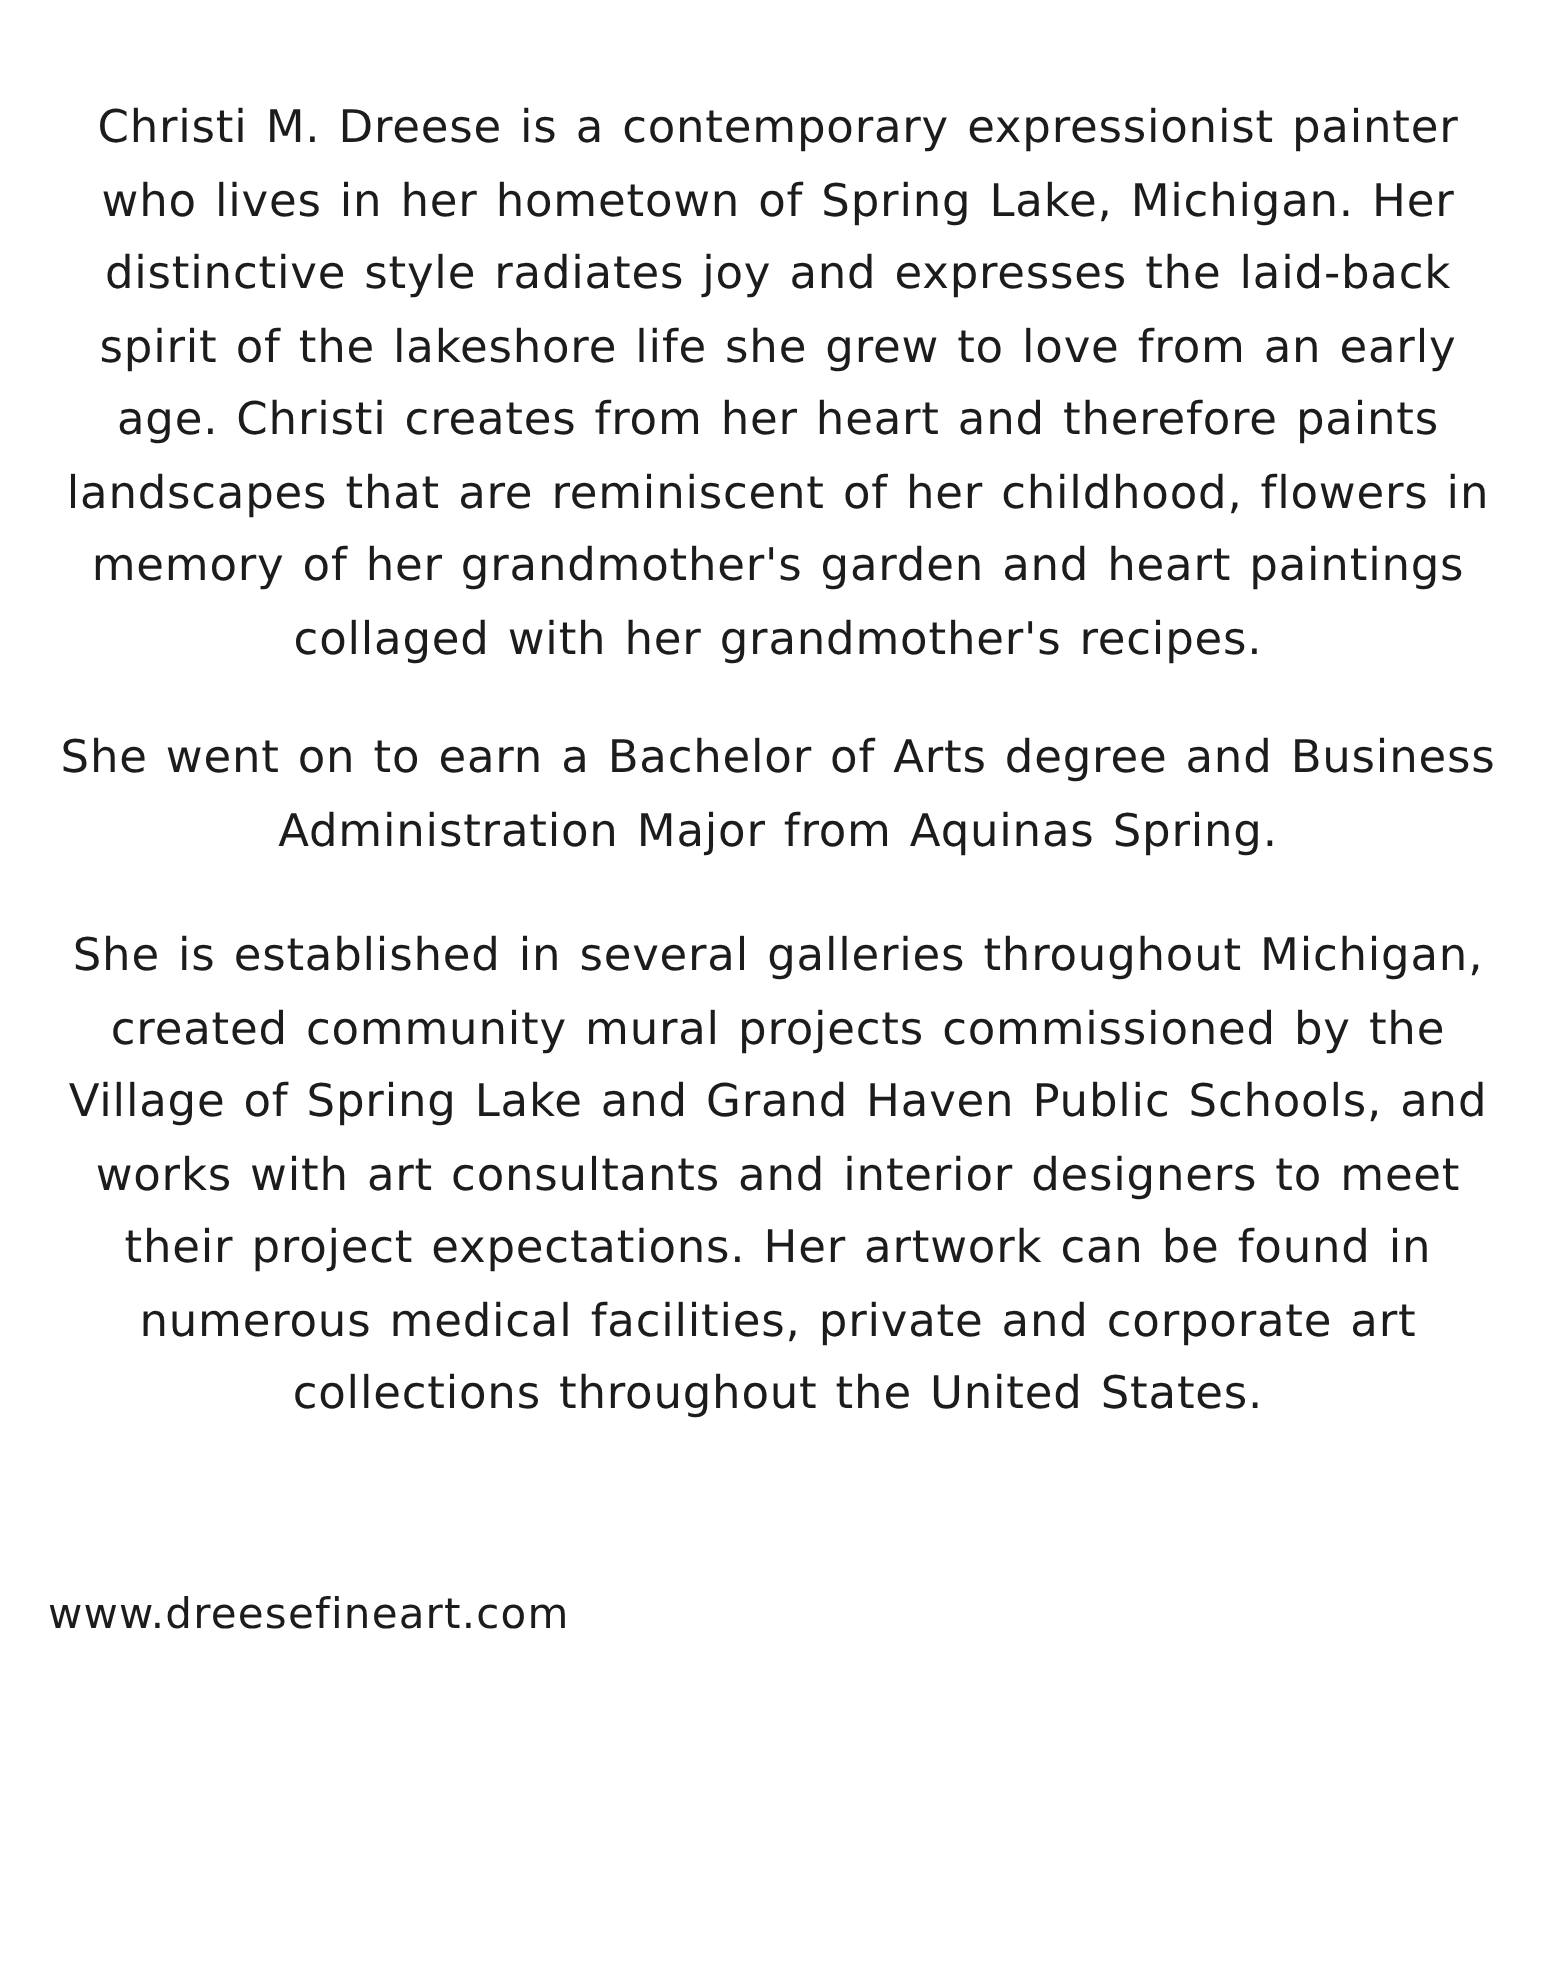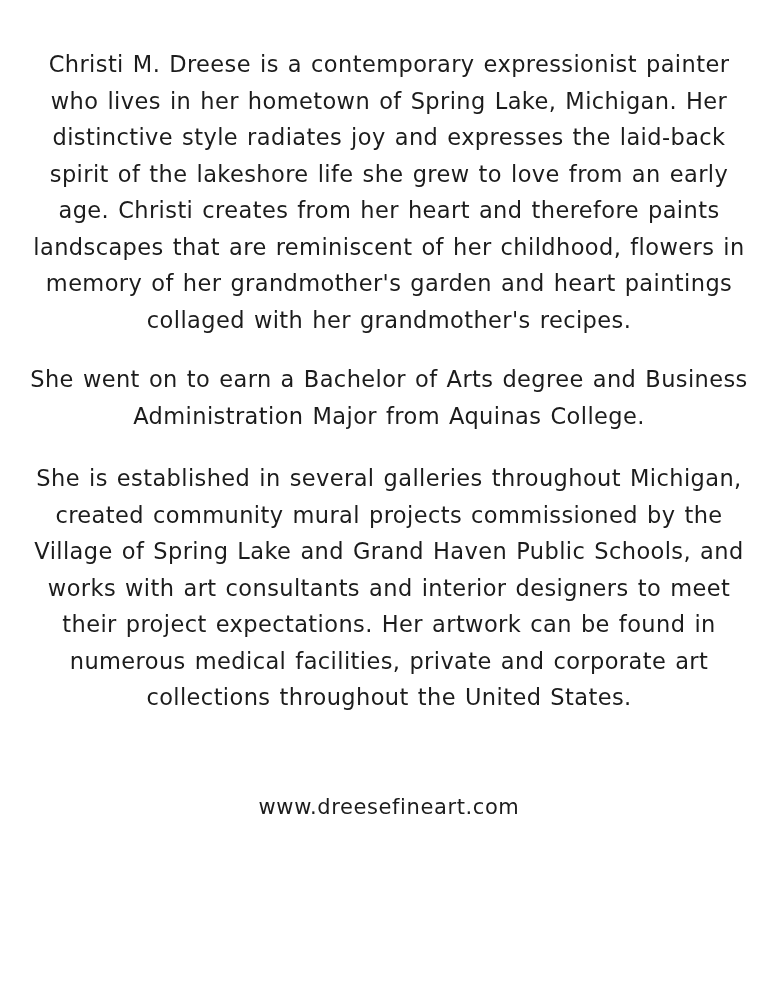--- a/index.html
+++ b/index.html
@@ -32,39 +32,38 @@
     word-spacing: 1.5px;
     color: #1c1c1c;
     margin: 0;
   }
   .gap-1 { height: 23px; }
   .gap-2 { height: 26px; }
   .gap-3 { height: 26px; }
   .gap-4 { height: 50px; }
   .website {
     width: 730px;
-    text-align: center;
     font-size: 21px;
     line-height: 30px;
     letter-spacing: 0.6px;
     color: #1c1c1c;
     text-decoration: none;
     display: block;
   }
 </style>
 </head>
 <body>
 
 <div class="page">
 
   <p class="bio-paragraph">Christi M. Dreese is a contemporary expressionist painter who lives in her hometown of Spring Lake, Michigan. Her distinctive style radiates joy and expresses the laid-back spirit of the lakeshore life she grew to love from an early age. Christi creates from her heart and therefore paints landscapes that are reminiscent of her childhood, flowers in memory of her grandmother's garden and heart paintings collaged with her grandmother's recipes.</p>
 
   <div class="gap-1"></div>
 
-  <p class="bio-paragraph">She went on to earn a Bachelor of Arts degree and Business Administration Major from Aquinas College.</p>
+  <p class="bio-paragraph">She went on to earn a Bachelor of Arts degree and Business Administration Major from Aquinas Spring.</p>
 
   <div class="gap-2"></div>
 
   <p class="bio-paragraph">She is established in several galleries throughout Michigan, created community mural projects commissioned by the Village of Spring Lake and Grand Haven Public Schools, and works with art consultants and interior designers to meet their project expectations.  Her artwork can be found in numerous medical facilities, private and corporate art collections throughout the United States.</p>
 
   <div class="gap-3"></div>
 
 
   <div class="gap-4"></div>
 

